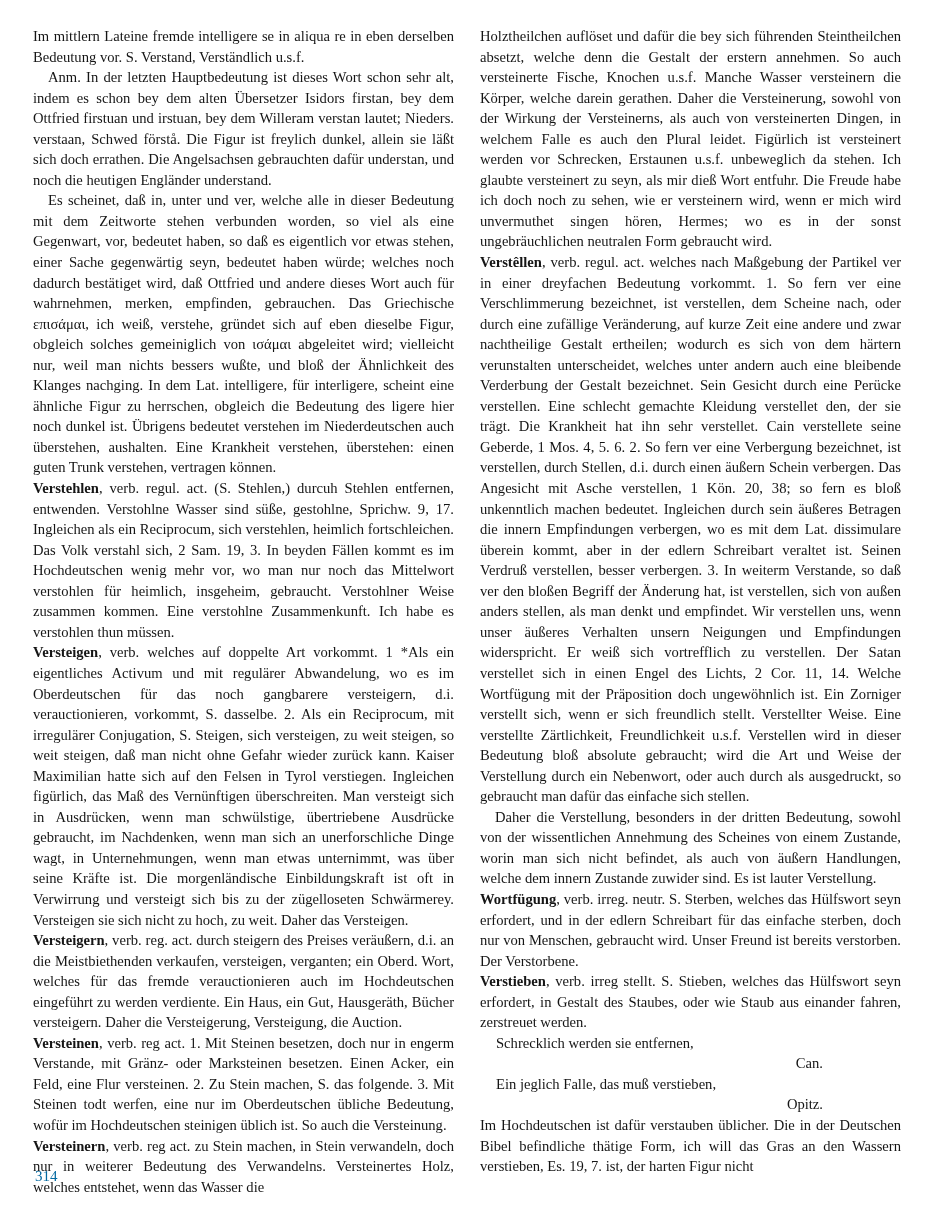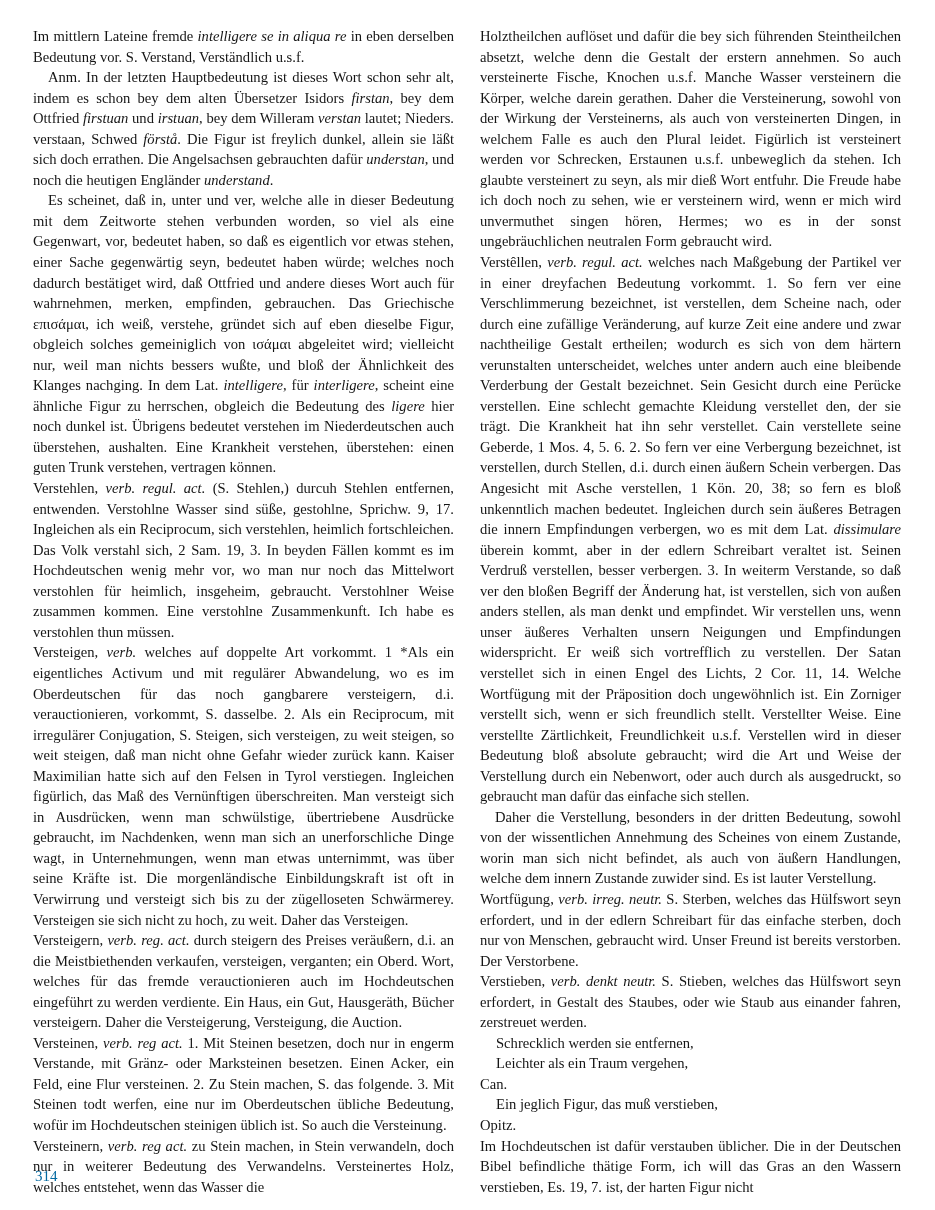--- a/index.html
+++ b/index.html
@@ -14,23 +14,23 @@
     width:421px;
     font-size:14.6px;
     line-height:20.55px;
     text-align:justify;
     hyphens:auto;
     -webkit-hyphens:auto;
   }
   .para{margin:0;text-align:justify;}
   .para.indent{text-indent:15px;}
   .para.verse{text-align:left;padding-left:16px;}
-  .para.attr{padding-right:78px;}
-  .bold{font-weight:normal;}
-  .italic{font-style:italic;}
+  .para.attr{text-align:right;padding-right:78px;}
+  .bold{font-weight:bold;}
+  .italic{}
   .page-number{
     position:absolute;left:35px;top:1168px;
     font-size:15px;color:#0369a1;
   }
 </style>
 </head>
 <body>
 
 <div class="page">
   <div class="columns">
@@ -42,23 +42,22 @@
         <div class="para"><span class="bold">Versteigen</span><span>, </span><span class="italic">verb.</span><span> welches auf doppelte Art vorkommt. 1 *Als ein eigentliches Activum und mit regulärer Abwandelung, wo es im Oberdeutschen für das noch gangbarere versteigern, d.i. verauctionieren, vorkommt, S. dasselbe. 2. Als ein Reciprocum, mit irregulärer Conjugation, S. Steigen, sich versteigen, zu weit steigen, so weit steigen, daß man nicht ohne Gefahr wieder zurück kann. Kaiser Maximilian hatte sich auf den Felsen in Tyrol verstiegen. Ingleichen figürlich, das Maß des Vernünftigen überschreiten. Man versteigt sich in Ausdrücken, wenn man schwülstige, übertriebene Ausdrücke gebraucht, im Nachdenken, wenn man sich an unerforschliche Dinge wagt, in Unternehmungen, wenn man etwas unternimmt, was über seine Kräfte ist. Die morgenländische Einbildungskraft ist oft in Verwirrung und versteigt sich bis zu der zügelloseten Schwärmerey. Versteigen sie sich nicht zu hoch, zu weit. Daher das Versteigen.</span></div>
         <div class="para"><span class="bold">Versteigern</span><span>, </span><span class="italic">verb. reg. act.</span><span> durch steigern des Preises veräußern, d.i. an die Meistbiethenden verkaufen, versteigen, verganten; ein Oberd. Wort, welches für das fremde verauctionieren auch im Hochdeutschen eingeführt zu werden verdiente. Ein Haus, ein Gut, Hausgeräth, Bücher versteigern. Daher die Versteigerung, Versteigung, die Auction.</span></div>
         <div class="para"><span class="bold">Versteinen</span><span>, </span><span class="italic">verb. reg act.</span><span> 1. Mit Steinen besetzen, doch nur in engerm Verstande, mit Gränz- oder Marksteinen besetzen. Einen Acker, ein Feld, eine Flur versteinen. 2. Zu Stein machen, S. das folgende. 3. Mit Steinen todt werfen, eine nur im Oberdeutschen übliche Bedeutung, wofür im Hochdeutschen steinigen üblich ist. So auch die Versteinung.</span></div>
         <div class="para"><span class="bold">Versteinern</span><span>, </span><span class="italic">verb. reg act.</span><span> zu Stein machen, in Stein verwandeln, doch nur in weiterer Bedeutung des Verwandelns. Versteinertes Holz, welches entstehet, wenn das Wasser die</span></div>
       </div>
     <div class="column">
         <div class="para"><span>Holztheilchen auflöset und dafür die bey sich führenden Steintheilchen absetzt, welche denn die Gestalt der erstern annehmen. So auch versteinerte Fische, Knochen u.s.f. Manche Wasser versteinern die Körper, welche darein gerathen. Daher die Versteinerung, sowohl von der Wirkung der Versteinerns, als auch von versteinerten Dingen, in welchem Falle es auch den Plural leidet. Figürlich ist versteinert werden vor Schrecken, Erstaunen u.s.f. unbeweglich da stehen. Ich glaubte versteinert zu seyn, als mir dieß Wort entfuhr. Die Freude habe ich doch noch zu sehen, wie er versteinern wird, wenn er mich wird unvermuthet singen hören, Hermes; wo es in der sonst ungebräuchlichen neutralen Form gebraucht wird.</span></div>
         <div class="para"><span class="bold">Verstêllen</span><span>, </span><span class="italic">verb. regul. act.</span><span> welches nach Maßgebung der Partikel ver in einer dreyfachen Bedeutung vorkommt. 1. So fern ver eine Verschlimmerung bezeichnet, ist verstellen, dem Scheine nach, oder durch eine zufällige Veränderung, auf kurze Zeit eine andere und zwar nachtheilige Gestalt ertheilen; wodurch es sich von dem härtern verunstalten unterscheidet, welches unter andern auch eine bleibende Verderbung der Gestalt bezeichnet. Sein Gesicht durch eine Perücke verstellen. Eine schlecht gemachte Kleidung verstellet den, der sie trägt. Die Krankheit hat ihn sehr verstellet. Cain verstellete seine Geberde, 1 Mos. 4, 5. 6. 2. So fern ver eine Verbergung bezeichnet, ist verstellen, durch Stellen, d.i. durch einen äußern Schein verbergen. Das Angesicht mit Asche verstellen, 1 Kön. 20, 38; so fern es bloß unkenntlich machen bedeutet. Ingleichen durch sein äußeres Betragen die innern Empfindungen verbergen, wo es mit dem Lat. </span><span class="italic">dissimulare</span><span> überein kommt, aber in der edlern Schreibart veraltet ist. Seinen Verdruß verstellen, besser verbergen. 3. In weiterm Verstande, so daß ver den bloßen Begriff der Änderung hat, ist verstellen, sich von außen anders stellen, als man denkt und empfindet. Wir verstellen uns, wenn unser äußeres Verhalten unsern Neigungen und Empfindungen widerspricht. Er weiß sich vortrefflich zu verstellen. Der Satan verstellet sich in einen Engel des Lichts, 2 Cor. 11, 14. Welche Wortfügung mit der Präposition doch ungewöhnlich ist. Ein Zorniger verstellt sich, wenn er sich freundlich stellt. Verstellter Weise. Eine verstellte Zärtlichkeit, Freundlichkeit u.s.f. Verstellen wird in dieser Bedeutung bloß absolute gebraucht; wird die Art und Weise der Verstellung durch ein Nebenwort, oder auch durch als ausgedruckt, so gebraucht man dafür das einfache sich stellen.</span></div>
         <div class="para indent"><span>Daher die Verstellung, besonders in der dritten Bedeutung, sowohl von der wissentlichen Annehmung des Scheines von einem Zustande, worin man sich nicht befindet, als auch von äußern Handlungen, welche dem innern Zustande zuwider sind. Es ist lauter Verstellung.</span></div>
         <div class="para"><span class="bold">Wortfügung</span><span>, </span><span class="italic">verb. irreg. neutr.</span><span> S. Sterben, welches das Hülfswort seyn erfordert, und in der edlern Schreibart für das einfache sterben, doch nur von Menschen, gebraucht wird. Unser Freund ist bereits verstorben. Der Verstorbene.</span></div>
-        <div class="para"><span class="bold">Verstieben</span><span>, </span><span class="italic">verb. denkt neutr.</span><span> S. Stieben, welches das Hülfswort seyn erfordert, in Gestalt des Staubes, oder wie Staub aus einander fahren, zerstreuet werden.</span></div>
+        <div class="para"><span class="bold">Verstieben</span><span>, </span><span class="italic">verb. irreg stellt.</span><span> S. Stieben, welches das Hülfswort seyn erfordert, in Gestalt des Staubes, oder wie Staub aus einander fahren, zerstreuet werden.</span></div>
         <div class="para verse"><span>Schrecklich werden sie entfernen,</span></div>
-        <div class="para verse"><span>Leichter als ein Traum vergehen,</span></div>
         <div class="para attr"><span>Can.</span></div>
-        <div class="para verse"><span>Ein jeglich Figur, das muß verstieben,</span></div>
+        <div class="para verse"><span>Ein jeglich Falle, das muß verstieben,</span></div>
         <div class="para attr"><span>Opitz.</span></div>
         <div class="para"><span>Im Hochdeutschen ist dafür verstauben üblicher. Die in der Deutschen Bibel befindliche thätige Form, ich will das Gras an den Wassern verstieben, Es. 19, 7. ist, der harten Figur nicht</span></div>
       </div>
   </div>
 </div>
 <div class="page-number">314</div>
 
 </body></html>

